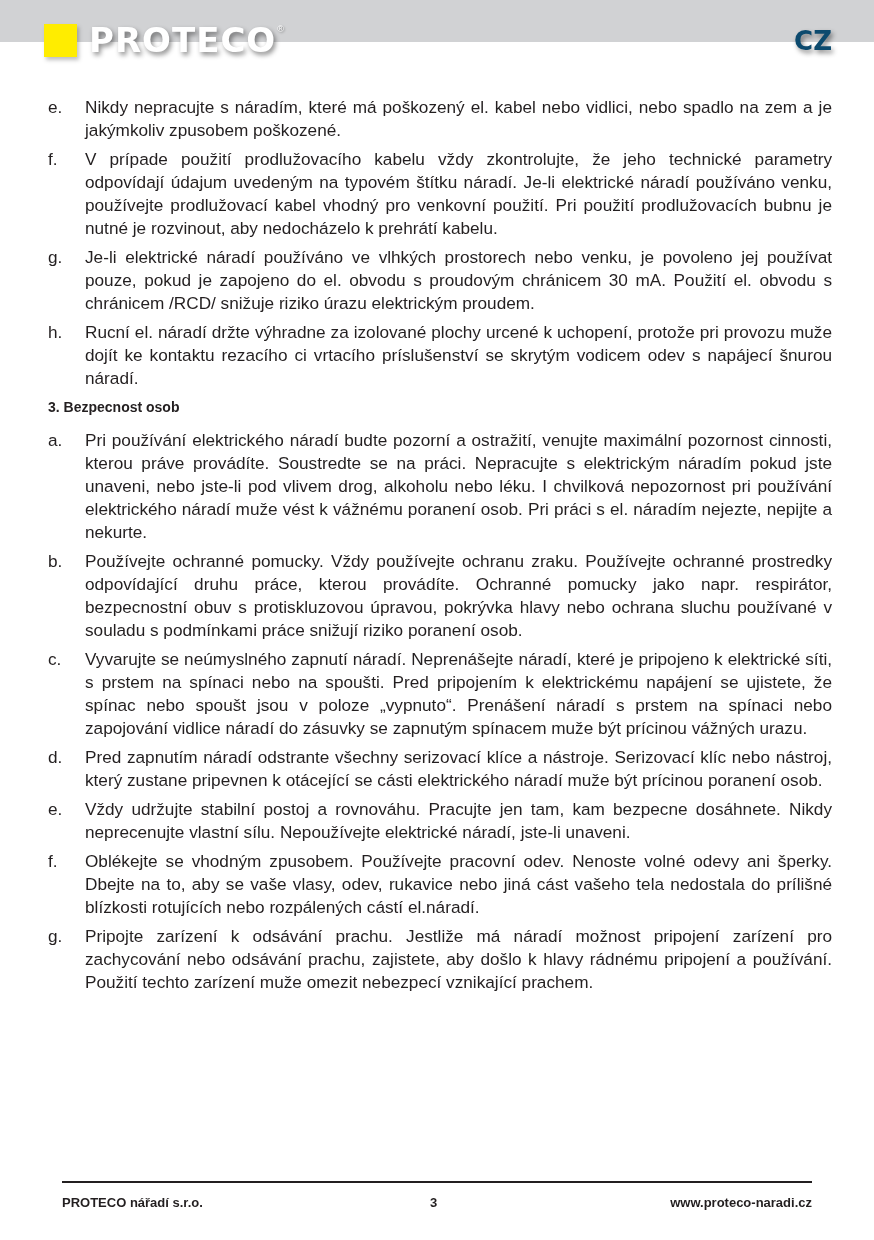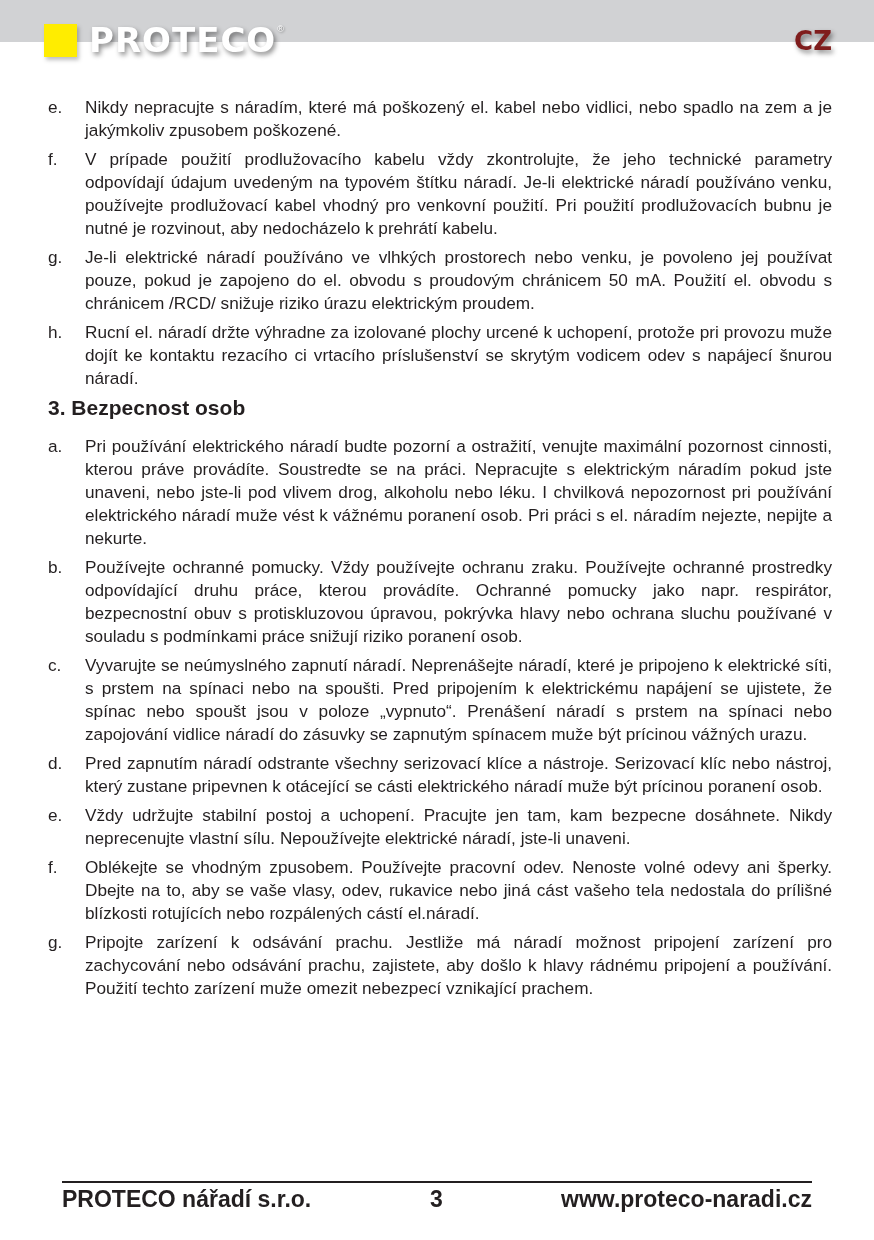--- a/index.html
+++ b/index.html
@@ -5,31 +5,31 @@
   html, body { margin: 0; padding: 0; background: #ffffff; }
   body { width: 874px; height: 1240px; position: relative; overflow: hidden;
          font-family: "Liberation Sans", sans-serif; color: #231f20; }
   .header-band { position: absolute; left: 0; top: 0; width: 874px; height: 42px; background: #d1d2d4; }
   .logo { position: absolute; left: 44px; top: 20px; height: 40px; display: flex; align-items: center; }
   .logo-square { width: 33px; height: 33px; background: #ffed00; box-shadow: 2px 3px 4px rgba(0,0,0,0.25); }
   .logo-text { margin-left: 12px; font-family: "DejaVu Sans", sans-serif; font-weight: bold; font-size: 34px;
                color: #ffffff; letter-spacing: 1px; text-shadow: 2px 3px 5px rgba(0,0,0,0.45); line-height: 40px; }
   .logo-reg { font-size: 9px; color: #ffffff; text-shadow: 1px 1px 2px rgba(0,0,0,0.5); align-self: flex-start; margin-top: 4px; margin-left: 1px; }
   .lang { position: absolute; right: 42px; top: 26px; font-family: "DejaVu Sans", sans-serif; font-weight: bold;
-          font-size: 26px; color: #7f1d1d; text-shadow: 2px 3px 5px rgba(0,0,0,0.45); line-height: 30px; }
+          font-size: 26px; color: #0c4a6e; text-shadow: 2px 3px 5px rgba(0,0,0,0.45); line-height: 30px; }
 
   .content { position: absolute; left: 48px; top: 96px; width: 784px; }
   .item { display: flex; font-size: 17.2px; line-height: 23px; margin-bottom: 6px; }
   .item .lbl { width: 37px; flex: 0 0 37px; }
   .item .txt { flex: 1; text-align: justify; }
-  .section-title { font-weight: bold; font-size: 21px; line-height: 23px; margin: 2px 0 16px 0; }
+  .section-title { font-weight: bold; font-size: 14px; line-height: 23px; margin: 2px 0 10px 0; }
 
   .footer-line { position: absolute; left: 62px; top: 1181px; width: 750px; height: 2px; background: #231f20; }
-  .footer { position: absolute; left: 62px; top: 1186px; width: 750px; height: 24px; font-weight: bold; font-size: 23px;
-            display: flex; justify-content: space-between; align-items: flex-start; }
+  .footer { position: absolute; left: 62px; top: 1186px; width: 750px; height: 24px; font-weight: bold; font-size: 13px;
+            display: flex; justify-content: space-between; align-items: flex-end; }
   .footer .page { position: absolute; left: 368px; }
 </style>
 </head>
 <body>
 
 <div class="header-band"></div>
 <div class="logo">
   <div class="logo-square"></div>
   <span class="logo-text">PROTECO</span>
   <span class="logo-reg">®</span>
@@ -40,21 +40,21 @@
   <div class="item">
     <span class="lbl">e.</span>
     <span class="txt">Nikdy nepracujte s náradím, které má poškozený el. kabel nebo vidlici, nebo spadlo na zem a je jakýmkoliv zpusobem poškozené.</span>
   </div>
   <div class="item">
     <span class="lbl">f.</span>
     <span class="txt">V prípade použití prodlužovacího kabelu vždy zkontrolujte, že jeho technické parametry odpovídají údajum uvedeným na typovém štítku náradí. Je-li elektrické náradí používáno venku, používejte prodlužovací kabel vhodný pro venkovní použití. Pri použití prodlužovacích bubnu je nutné je rozvinout, aby nedocházelo k prehrátí kabelu.</span>
   </div>
   <div class="item">
     <span class="lbl">g.</span>
-    <span class="txt">Je-li elektrické náradí používáno ve vlhkých prostorech nebo venku, je povoleno jej používat pouze, pokud je zapojeno do el. obvodu s proudovým chránicem 50 mA. Použití el. obvodu s chránicem /RCD/ snižuje riziko úrazu elektrickým proudem.</span>
+    <span class="txt">Je-li elektrické náradí používáno ve vlhkých prostorech nebo venku, je povoleno jej používat pouze, pokud je zapojeno do el. obvodu s proudovým chránicem 30 mA. Použití el. obvodu s chránicem /RCD/ snižuje riziko úrazu elektrickým proudem.</span>
   </div>
   <div class="item">
     <span class="lbl">h.</span>
     <span class="txt">Rucní el. náradí držte výhradne za izolované plochy urcené k uchopení, protože pri provozu muže dojít ke kontaktu rezacího ci vrtacího príslušenství se skrytým vodicem odev s napájecí šnurou náradí.</span>
   </div>
 
   <div class="section-title">3. Bezpecnost osob</div>
 
   <div class="item">
     <span class="lbl">a.</span>
@@ -67,21 +67,21 @@
   <div class="item">
     <span class="lbl">c.</span>
     <span class="txt">Vyvarujte se neúmyslného zapnutí náradí. Neprenášejte náradí, které je pripojeno k elektrické síti, s prstem na spínaci nebo na spoušti. Pred pripojením k elektrickému napájení se ujistete, že spínac nebo spoušt jsou v poloze „vypnuto“. Prenášení náradí s prstem na spínaci nebo zapojování vidlice náradí do zásuvky se zapnutým spínacem muže být prícinou vážných urazu.</span>
   </div>
   <div class="item">
     <span class="lbl">d.</span>
     <span class="txt">Pred zapnutím náradí odstrante všechny serizovací klíce a nástroje. Serizovací klíc nebo nástroj, který zustane pripevnen k otácející se cásti elektrického náradí muže být prícinou poranení osob.</span>
   </div>
   <div class="item">
     <span class="lbl">e.</span>
-    <span class="txt">Vždy udržujte stabilní postoj a uchopení. Pracujte jen tam, kam bezpecne dosáhnete. Nikdy neprecenujte vlastní sílu. Nepoužívejte elektrické náradí, jste-li unaveni.</span>
+    <span class="txt">Vždy udržujte stabilní postoj a rovnováhu. Pracujte jen tam, kam bezpecne dosáhnete. Nikdy neprecenujte vlastní sílu. Nepoužívejte elektrické náradí, jste-li unaveni.</span>
   </div>
   <div class="item">
     <span class="lbl">f.</span>
     <span class="txt">Oblékejte se vhodným zpusobem. Používejte pracovní odev. Nenoste volné odevy ani šperky. Dbejte na to, aby se vaše vlasy, odev, rukavice nebo jiná cást vašeho tela nedostala do prílišné blízkosti rotujících nebo rozpálených cástí el.náradí.</span>
   </div>
   <div class="item">
     <span class="lbl">g.</span>
     <span class="txt">Pripojte zarízení k odsávání prachu. Jestliže má náradí možnost pripojení zarízení pro zachycování nebo odsávání prachu, zajistete, aby došlo k hlavy rádnému pripojení a používání. Použití techto zarízení muže omezit nebezpecí vznikající prachem.</span>
   </div>
 </div>

